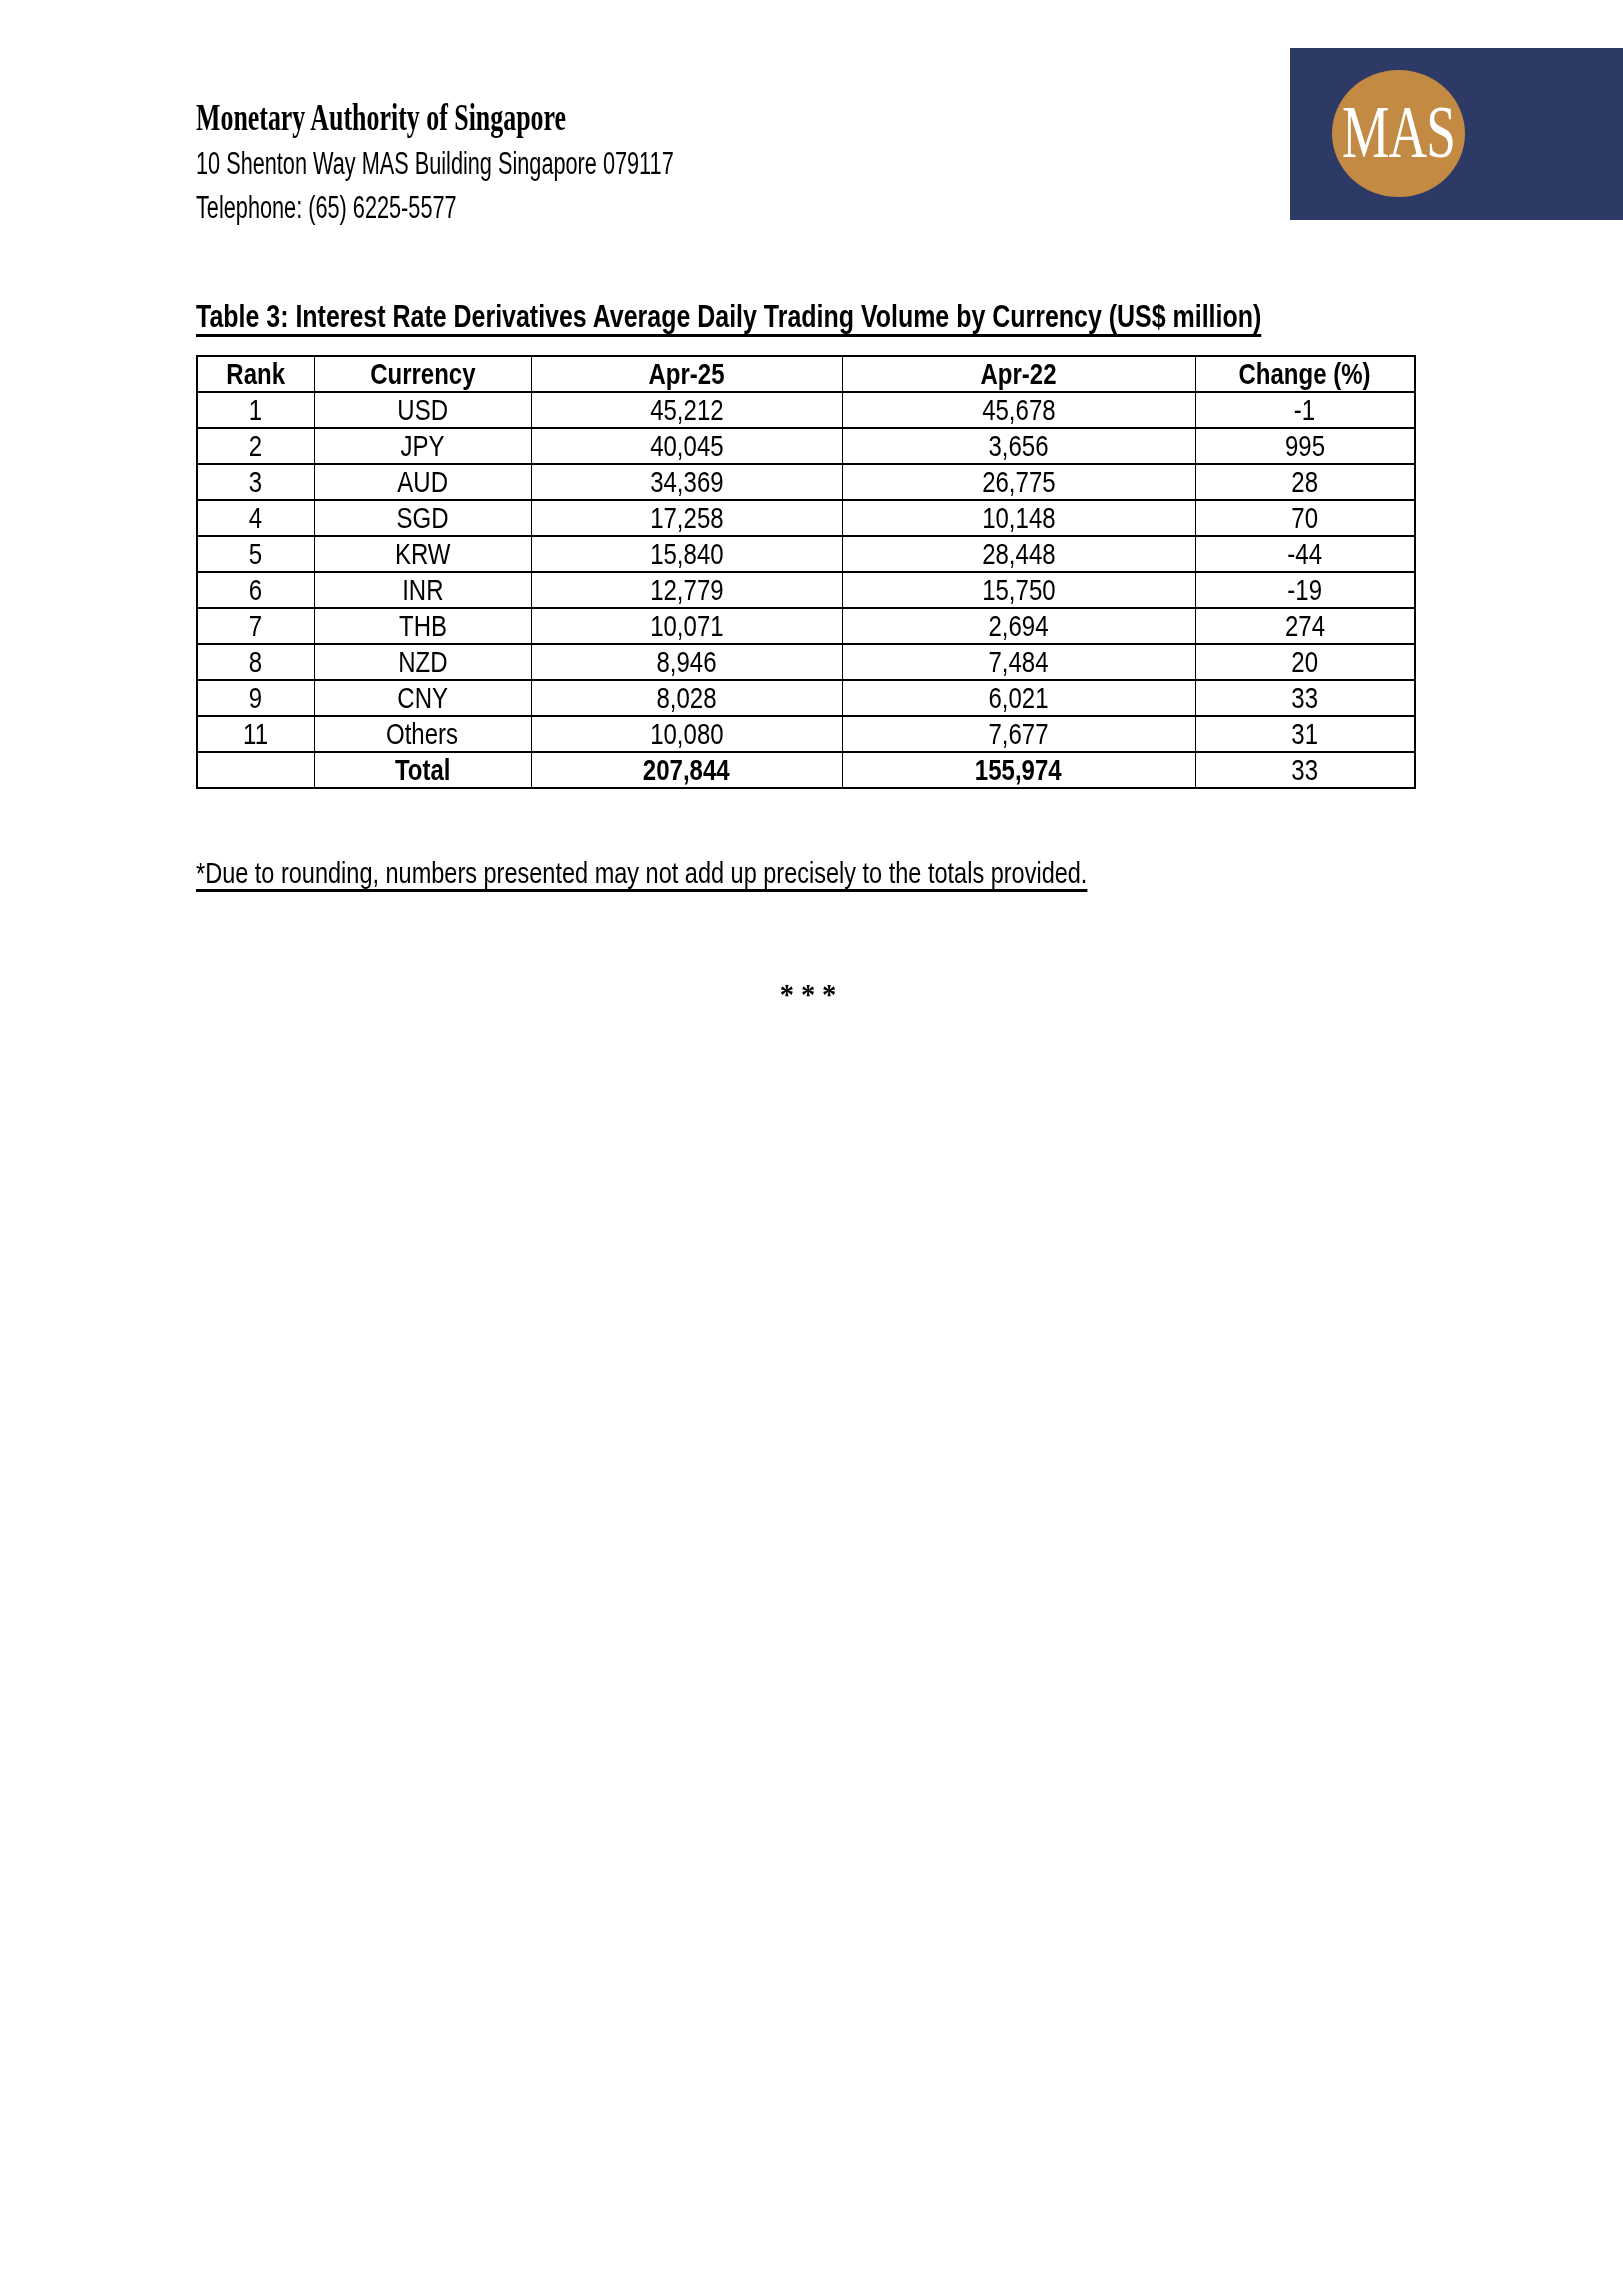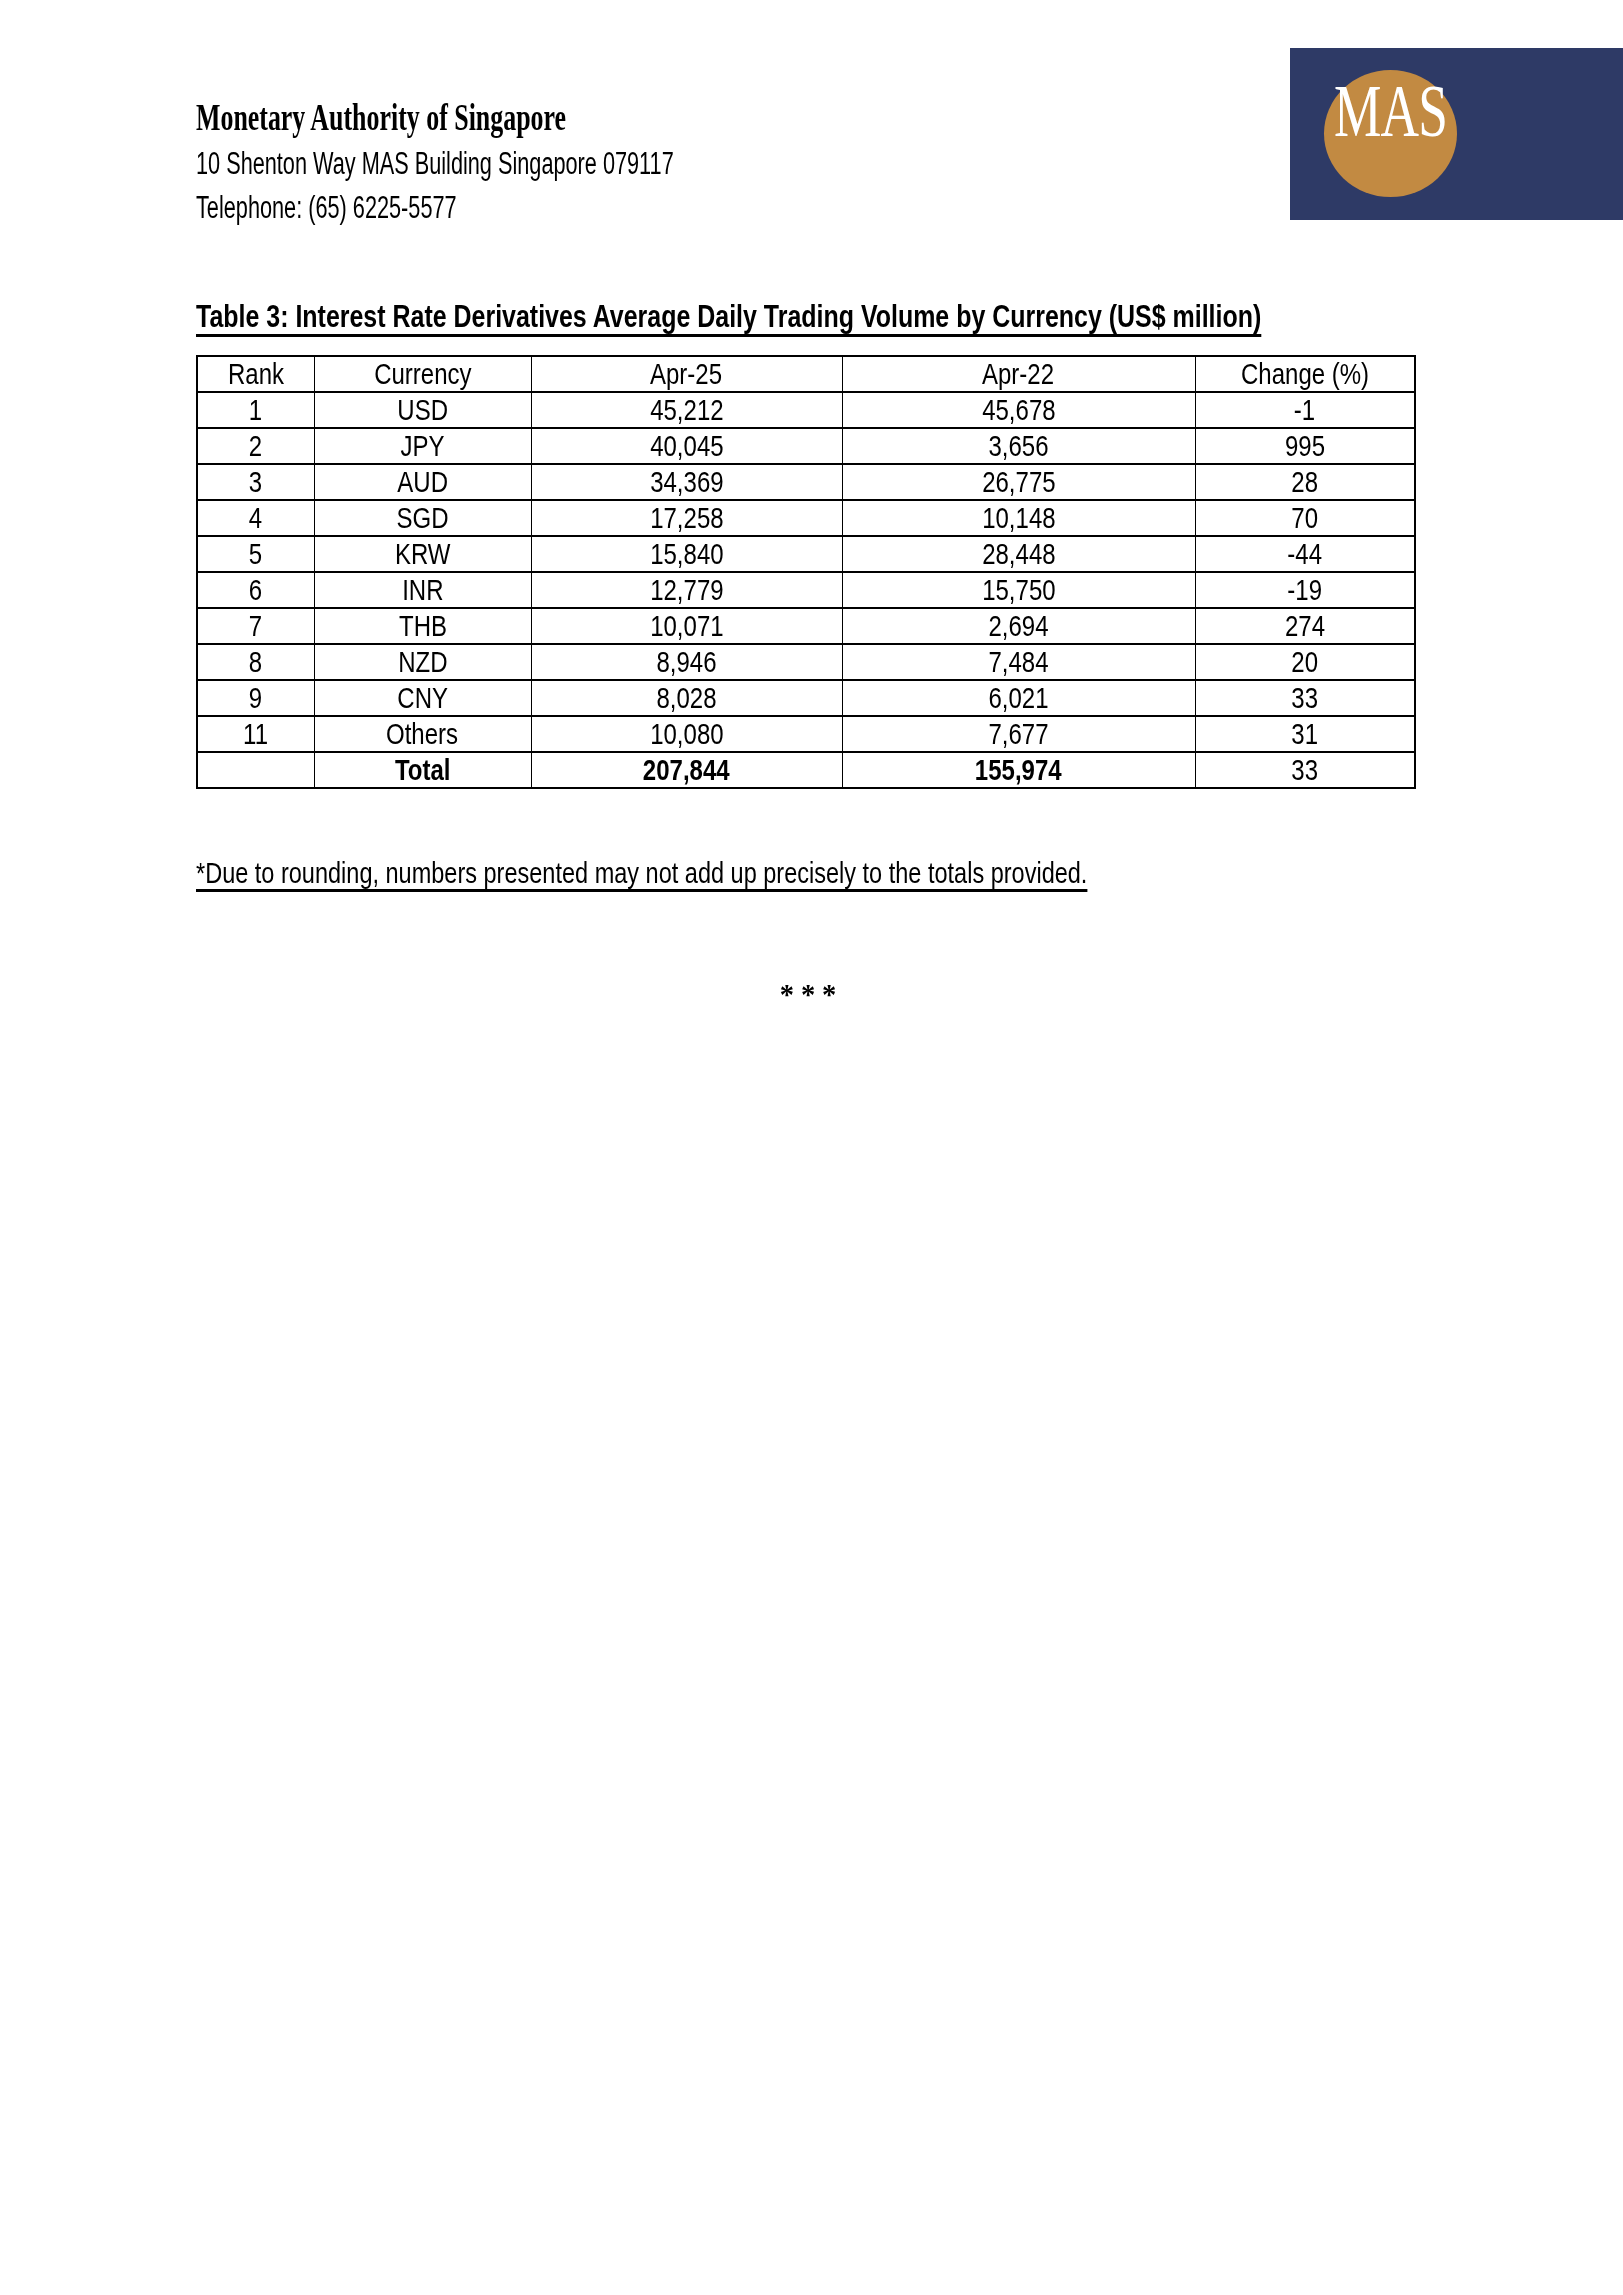--- a/index.html
+++ b/index.html
@@ -36,25 +36,25 @@
 
   
   .logo {
     position: absolute;
     left: 1290px; top: 48px;
     width: 333px; height: 172px;
     background: #2E3A66;
   }
   .logo-ellipse {
     position: absolute;
-    left: 34px; top: 21.6px;
+    left: 42px; top: 21.6px;
     width: 133px; height: 127px;
     border-radius: 50%;
     background: #C28A42;
-    display: flex; align-items: flex-start; justify-content: center;
+    display: flex; align-items: center; justify-content: center;
   }
   .logo-text {
     font-family: "Liberation Serif", serif;
     font-size: 73px;
     color: #ffffff;
     white-space: nowrap;
     transform: scaleX(0.73);
     letter-spacing: -1px;
   }
 
@@ -85,21 +85,21 @@
     border: 1.5px solid #000;
     border-top-width: 2px;
     border-bottom-width: 2px;
     height: 36px;
     padding: 0;
     text-align: center;
     vertical-align: middle;
     font-size: 30px;
     font-weight: 400;
   }
-  .data-table th { font-weight: 400; }
+  .data-table th { font-weight: 700; }
   .cx {
     display: inline-block;
     white-space: nowrap;
     transform: scaleX(0.80);
   }
   tr.total td:nth-child(2) .cx,
   tr.total td:nth-child(3) .cx,
   tr.total td:nth-child(4) .cx { font-weight: 700; }
 
   

